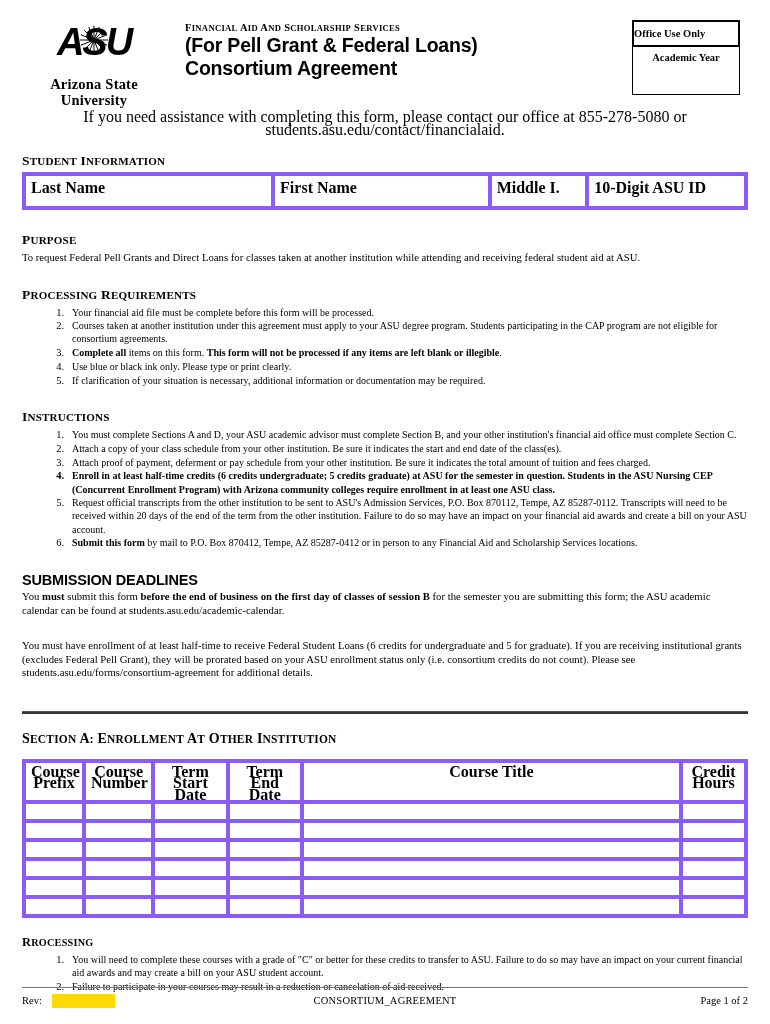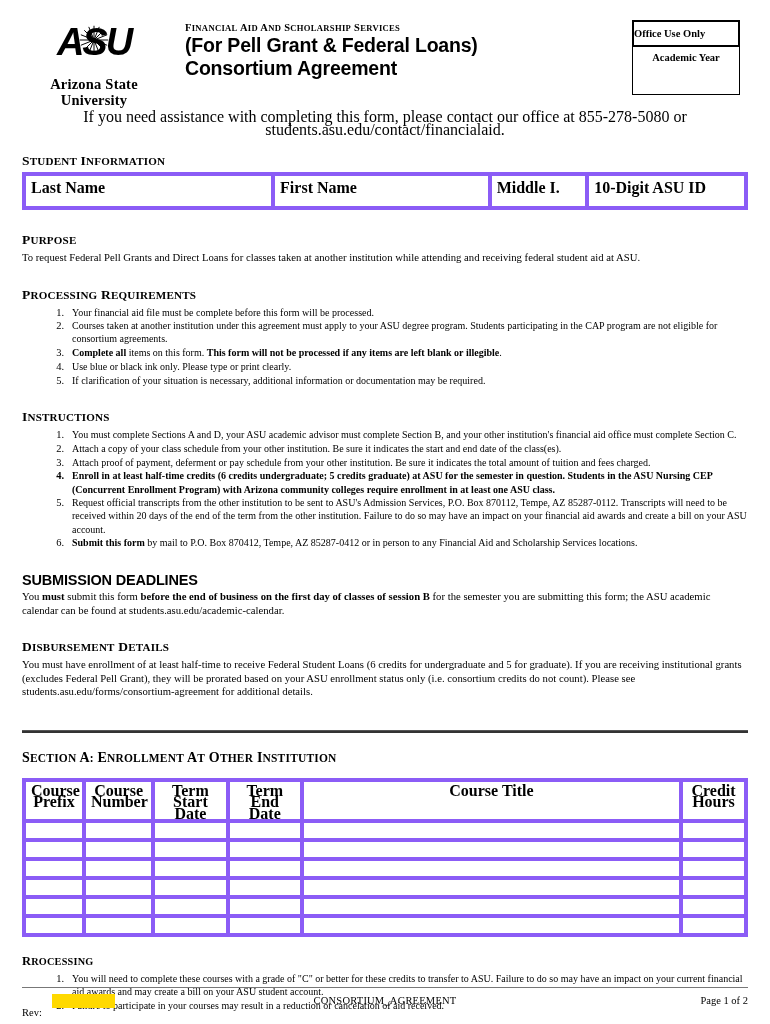--- a/index.html
+++ b/index.html
@@ -211,21 +211,21 @@
   .footer hr {
     border: none;
     border-top: 1px solid #777;
     margin: 0 0 6px 0;
   }
   .footer-row {
     position: relative;
     font-size: 10.5px;
     height: 16px;
   }
-  .rev-label { position: absolute; left: 0; top: 13px; }
+  .rev-label { position: absolute; left: 0; top: 1px; }
   .rev-box {
     position: absolute;
     left: 30px;
     top: 0px;
     width: 63px;
     height: 14px;
     background: #FFD900;
   }
   .footer-center {
     position: absolute;
@@ -331,21 +331,20 @@
     <li><b>Submit this form</b> by mail to P.O. Box 870412, Tempe, AZ 85287-0412 or in person to any Financial Aid and Scholarship Services locations.</li>
   </ol>
 
   <div class="gap-lg"></div>
 
   <h2 class="sans">SUBMISSION DEADLINES</h2>
   <p class="body"><span>You </span><b>must</b><span> submit this form </span><b>before the end of business on the first day of classes of session B</b><span> for the semester you are submitting this form; the ASU academic calendar can be found at students.asu.edu/academic-calendar.</span></p>
 
   <div class="gap-lg"></div>
 
-  <h2 class="sec">D<span style="font-size:0.82em">ISBURSEMENT</span> D<span style="font-size:0.82em">ETAILS</span></h2>
   <p class="body">You must have enrollment of at least half-time to receive Federal Student Loans (6 credits for undergraduate and 5 for graduate).  If you are receiving institutional grants (excludes Federal Pell Grant), they will be prorated based on your ASU enrollment status only (i.e. consortium credits do not count).  Please see students.asu.edu/forms/consortium-agreement for additional details.</p>
 
   <div class="gap-lg"></div>
   <div class="gap-sm"></div>
 
   <hr class="double">
 
   <div class="gap-md"></div>
 
   <h2 class="sec" style="font-size:14px">S<span style="font-size:0.82em">ECTION</span> A<span style="font-size:0.82em">:</span> E<span style="font-size:0.82em">NROLLMENT</span> A<span style="font-size:0.82em">T</span> O<span style="font-size:0.82em">THER</span> I<span style="font-size:0.82em">NSTITUTION</span></h2>

